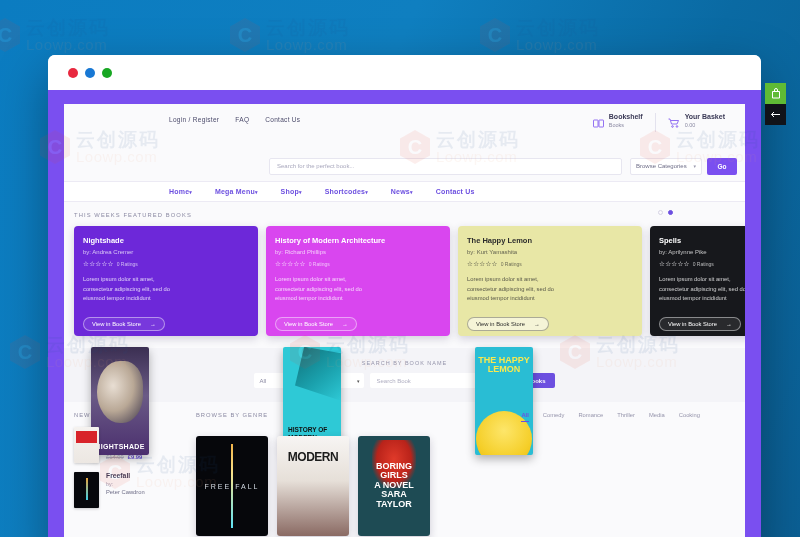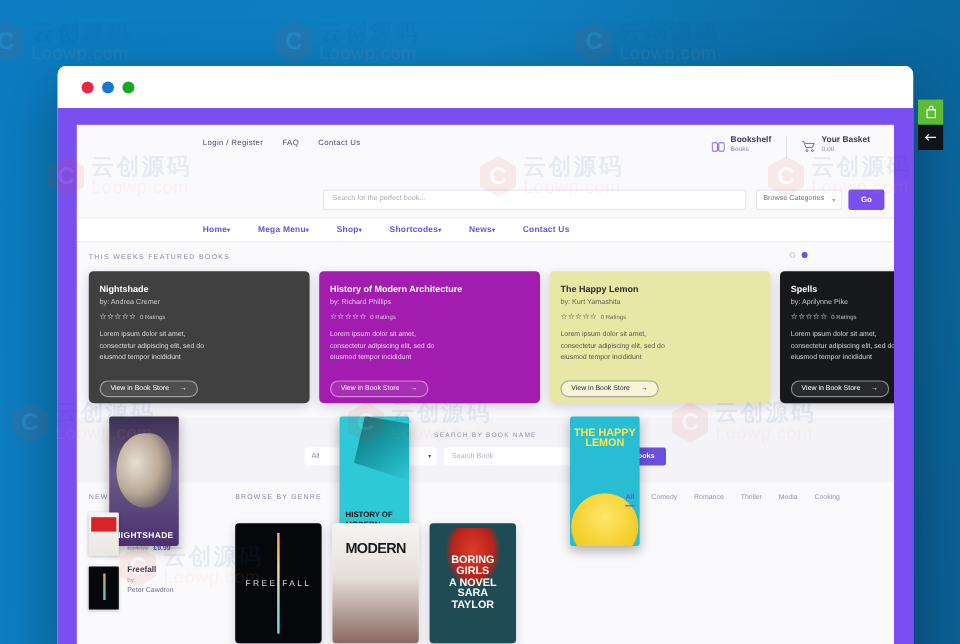--- a/index.html
+++ b/index.html
@@ -323,36 +323,36 @@
 
       <div class="featwrap">
         <div class="sec-label">THIS WEEKS FEATURED BOOKS</div>
         <div class="dots">
           <div class="cdot"></div>
           <div class="cdot on"></div>
         </div>
 
         <div class="cards">
 
-          <div class="card" style="background:#404040">
+          <div class="card" style="background:#6d28d9">
             <div class="c-title">Nightshade</div>
             <div class="c-author">by: Andrea Cremer</div>
             <div class="c-stars"><span>☆☆☆☆☆</span><span class="ratecount">0 Ratings</span></div>
             <div class="c-desc">Lorem ipsum dolor sit amet, consectetur adipiscing elit, sed do eiusmod tempor incididunt</div>
             <div class="c-btn">
                 <span>View in Book Store</span>
                 <span>→</span>
               </div>
             <div class="c-cover cov-night">
               <div class="face"></div>
                 <div class="tag">NIGHTSHADE</div>
             </div>
           </div>
 
-          <div class="card" style="background:#a21caf">
+          <div class="card" style="background:#d946ef">
             <div class="c-title">History of Modern Architecture</div>
             <div class="c-author">by: Richard Phillips</div>
             <div class="c-stars"><span>☆☆☆☆☆</span><span class="ratecount">0 Ratings</span></div>
             <div class="c-desc">Lorem ipsum dolor sit amet, consectetur adipiscing elit, sed do eiusmod tempor incididunt</div>
             <div class="c-btn">
                 <span>View in Book Store</span>
                 <span>→</span>
               </div>
             <div class="c-cover cov-arch">
               <div class="shape"></div>

